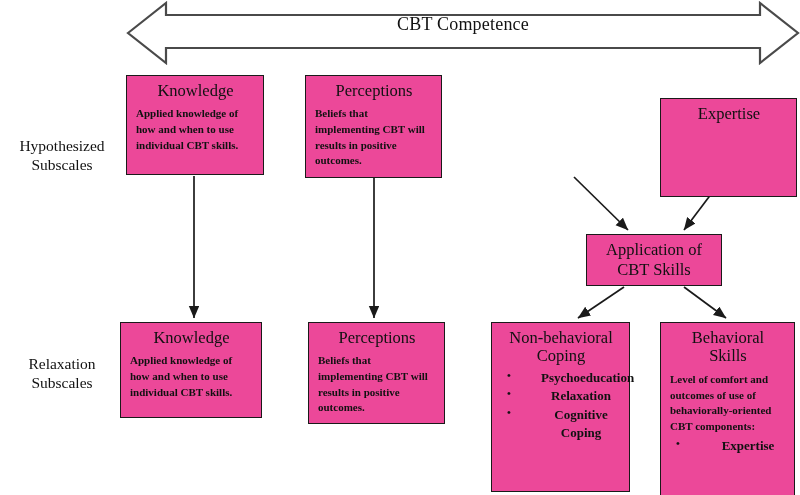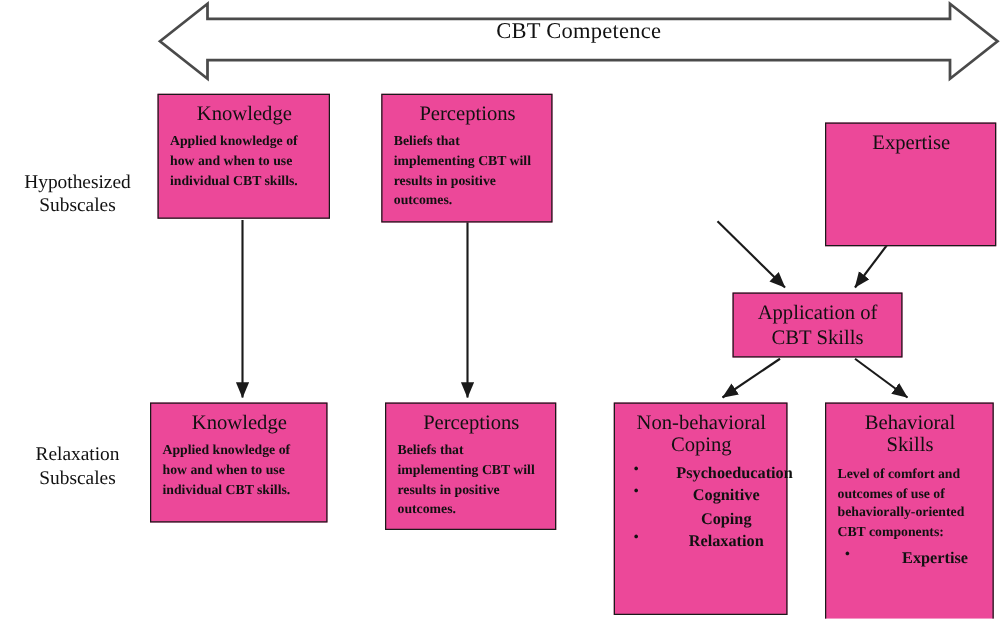--- a/index.html
+++ b/index.html
@@ -167,22 +167,22 @@
   <div class="node" style="left:308px; top:322px; width:137px; height:102px;">
     <div class="title">Perceptions</div>
     <div class="body">Beliefs that implementing CBT will results in positive outcomes.</div>
   </div>
 
   <div class="node" style="left:491px; top:322px; width:139px; height:170px;">
     <div class="title">Non-behavioral
 Coping</div>
     <ul class="bullets">
       <li><span>Psychoeducation</span></li>
+      <li><span>Relaxation</span></li>
       <li><span>Cognitive Coping</span></li>
-      <li><span>Relaxation</span></li>
     </ul>
   </div>
 
   <div class="node" style="left:660px; top:322px; width:135px; height:204px;">
     <div class="title">Behavioral
 Skills</div>
     <div class="body">Level of comfort and outcomes of use of behaviorally-oriented CBT components:</div>
     <ul class="bullets">
       <li><span>Expertise</span></li>
     </ul>

